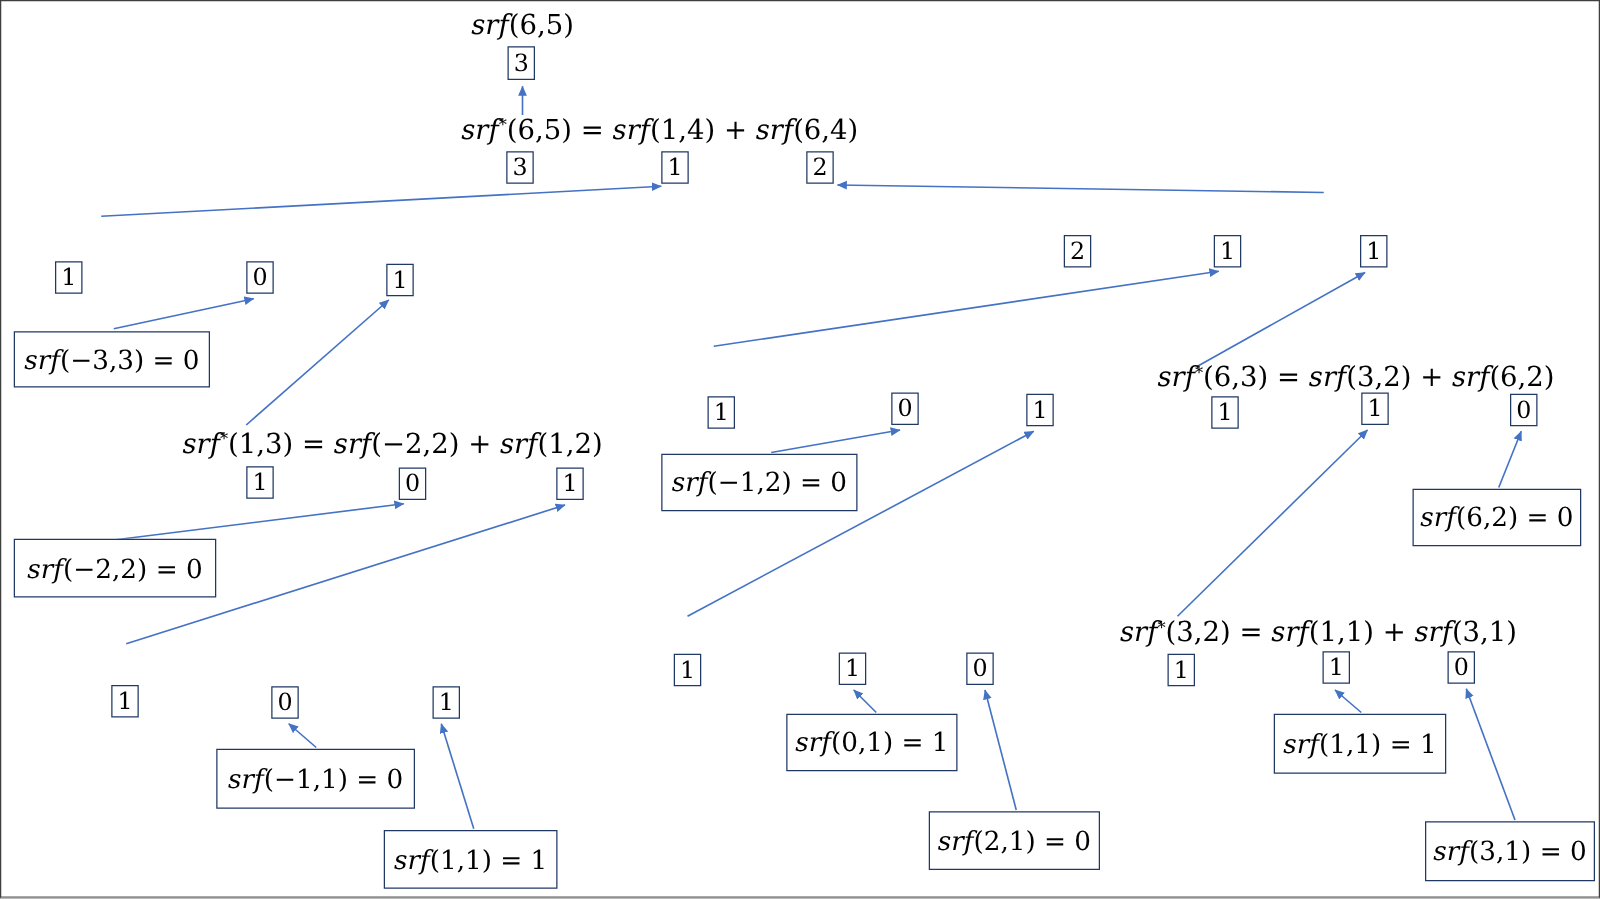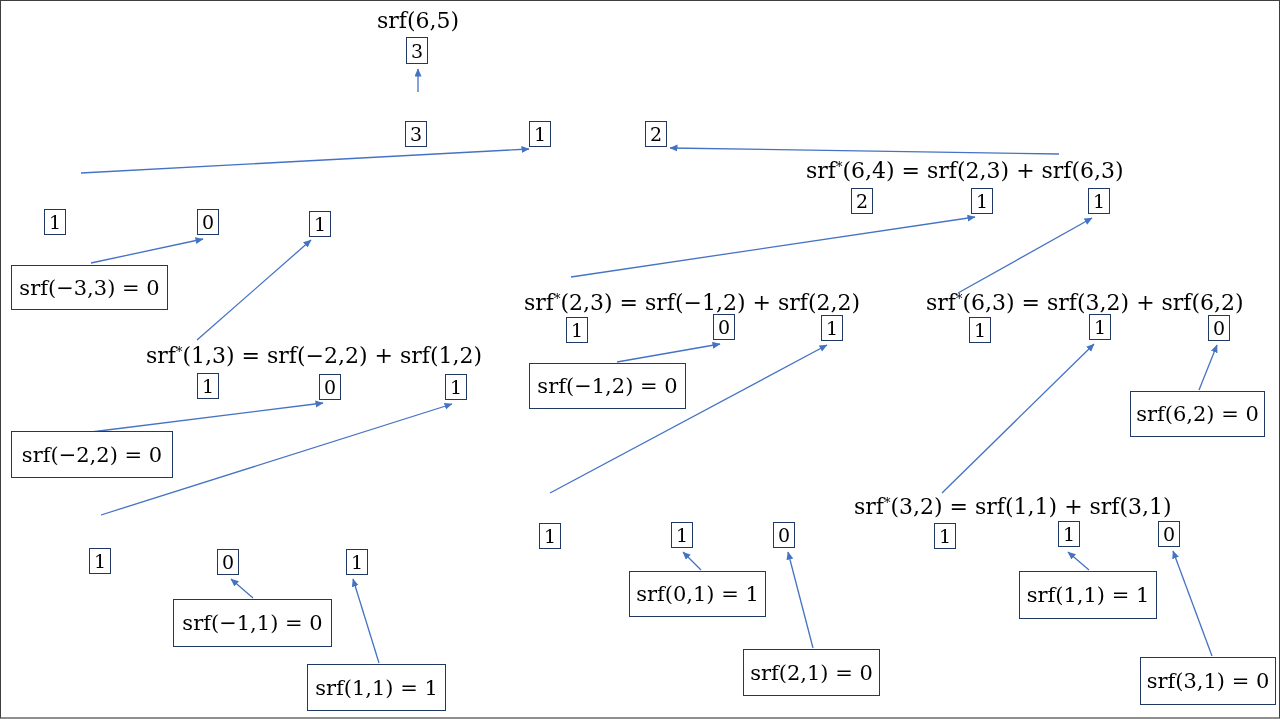--- a/index.html
+++ b/index.html
@@ -13,21 +13,21 @@
     overflow:hidden;
     color:#000;
   }
   .eq {
     position:absolute;
     font-size:22px;
     line-height:28px;
     white-space:nowrap;
     color:#000;
   }
-  .eq .it, .leaf .it { }
+  .eq .it, .leaf .it { font-style:italic; }
   .eq sup, .leaf sup {
     font-size:13px;
     line-height:0;
     vertical-align:7px;
   }
   .vbox {
     position:absolute;
     width:20px; height:24px;
     border:1.5px solid #1f3864;
     background:#fff;
@@ -80,71 +80,70 @@
       <line x1="941" y1="492" x2="1093" y2="343" marker-end="url(#ah)"></line>
       <line x1="1198" y1="389" x2="1216" y2="344" marker-end="url(#ah)"></line>
       <line x1="1088" y1="569" x2="1067" y2="551" marker-end="url(#ah)"></line>
       <line x1="1211" y1="655" x2="1172" y2="550" marker-end="url(#ah)"></line>
     </g>
   </svg>
 
   <div class="eq" style="left:376px;top:6px"><span class="it">srf</span>(6,5)</div>
   <div class="vbox" style="left:405px;top:36px;height:25px">3</div>
 
+  <div class="eq" style="left:368px;top:90px"><span class="it">srf</span><sup>*</sup>(6,5) = <span class="it">srf</span>(1,4) + <span class="it">srf</span>(6,4)</div>
   <div class="vbox" style="left:404px;top:120px">3</div>
   <div class="vbox" style="left:528px;top:120px">1</div>
   <div class="vbox" style="left:644px;top:120px">2</div>
 
   <div class="vbox" style="left:43px;top:208px">1</div>
   <div class="vbox" style="left:196px;top:208px">0</div>
   <div class="vbox" style="left:308px;top:210px">1</div>
 
-  <div class="eq" style="left:805px;top:156px"><span class="it">srf</span><sup>*</sup>(6,4) = <span class="it">srf</span>(2,3) + <span class="it">srf</span>(6,3)</div>
   <div class="vbox" style="left:850px;top:187px">2</div>
   <div class="vbox" style="left:970px;top:187px">1</div>
   <div class="vbox" style="left:1087px;top:187px">1</div>
 
   <div class="leaf" style="left:10px;top:264px;width:155px;height:43px"><span class="it">srf</span>(−3,3) = 0</div>
 
   <div class="eq" style="left:145px;top:341px"><span class="it">srf</span><sup>*</sup>(1,3) = <span class="it">srf</span>(−2,2) + <span class="it">srf</span>(1,2)</div>
   <div class="vbox" style="left:196px;top:372px">1</div>
   <div class="vbox" style="left:318px;top:373px">0</div>
   <div class="vbox" style="left:444px;top:373px">1</div>
 
   <div class="leaf" style="left:10px;top:430px;width:160px;height:45px"><span class="it">srf</span>(−2,2) = 0</div>
 
   <div class="vbox" style="left:88px;top:547px">1</div>
   <div class="vbox" style="left:216px;top:548px">0</div>
   <div class="vbox" style="left:345px;top:548px">1</div>
 
   <div class="leaf" style="left:172px;top:598px;width:157px;height:46px"><span class="it">srf</span>(−1,1) = 0</div>
   <div class="leaf" style="left:306px;top:663px;width:137px;height:45px"><span class="it">srf</span>(1,1) = 1</div>
 
-  <div class="eq" style="left:523px;top:288px"><span class="it">srf</span><sup>*</sup>(2,3) = <span class="it">srf</span>(−1,2) + <span class="it">srf</span>(2,2)</div>
   <div class="vbox" style="left:565px;top:316px">1</div>
   <div class="vbox" style="left:712px;top:313px">0</div>
   <div class="vbox" style="left:820px;top:314px">1</div>
 
   <div class="leaf" style="left:528px;top:362px;width:155px;height:44px"><span class="it">srf</span>(−1,2) = 0</div>
 
   <div class="eq" style="left:925px;top:288px"><span class="it">srf</span><sup>*</sup>(6,3) = <span class="it">srf</span>(3,2) + <span class="it">srf</span>(6,2)</div>
   <div class="vbox" style="left:968px;top:316px">1</div>
   <div class="vbox" style="left:1088px;top:313px">1</div>
   <div class="vbox" style="left:1207px;top:314px">0</div>
 
   <div class="leaf" style="left:1129px;top:390px;width:133px;height:44px"><span class="it">srf</span>(6,2) = 0</div>
 
   <div class="vbox" style="left:538px;top:522px">1</div>
   <div class="vbox" style="left:670px;top:521px">1</div>
   <div class="vbox" style="left:772px;top:521px">0</div>
 
   <div class="leaf" style="left:628px;top:570px;width:135px;height:44px"><span class="it">srf</span>(0,1) = 1</div>
   <div class="leaf" style="left:742px;top:648px;width:135px;height:45px"><span class="it">srf</span>(2,1) = 0</div>
 
-  <div class="eq" style="left:853px;top:492px"><span class="it">srf</span><sup>*</sup>(3,2) = <span class="it">srf</span>(1,1) + <span class="it">srf</span>(3,1)</div>
+  <div class="eq" style="left:895px;top:492px"><span class="it">srf</span><sup>*</sup>(3,2) = <span class="it">srf</span>(1,1) + <span class="it">srf</span>(3,1)</div>
   <div class="vbox" style="left:933px;top:522px">1</div>
   <div class="vbox" style="left:1057px;top:520px">1</div>
   <div class="vbox" style="left:1157px;top:520px">0</div>
 
   <div class="leaf" style="left:1018px;top:570px;width:136px;height:46px"><span class="it">srf</span>(1,1) = 1</div>
   <div class="leaf" style="left:1139px;top:656px;width:134px;height:46px"><span class="it">srf</span>(3,1) = 0</div>
 
 </div>
 
 </body></html>

